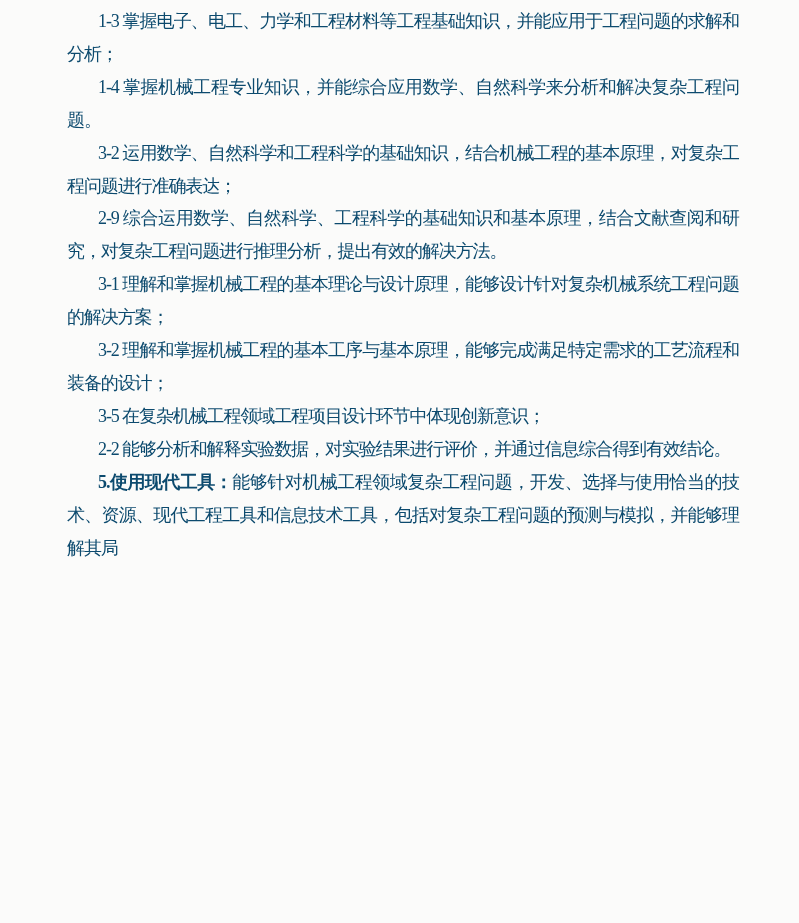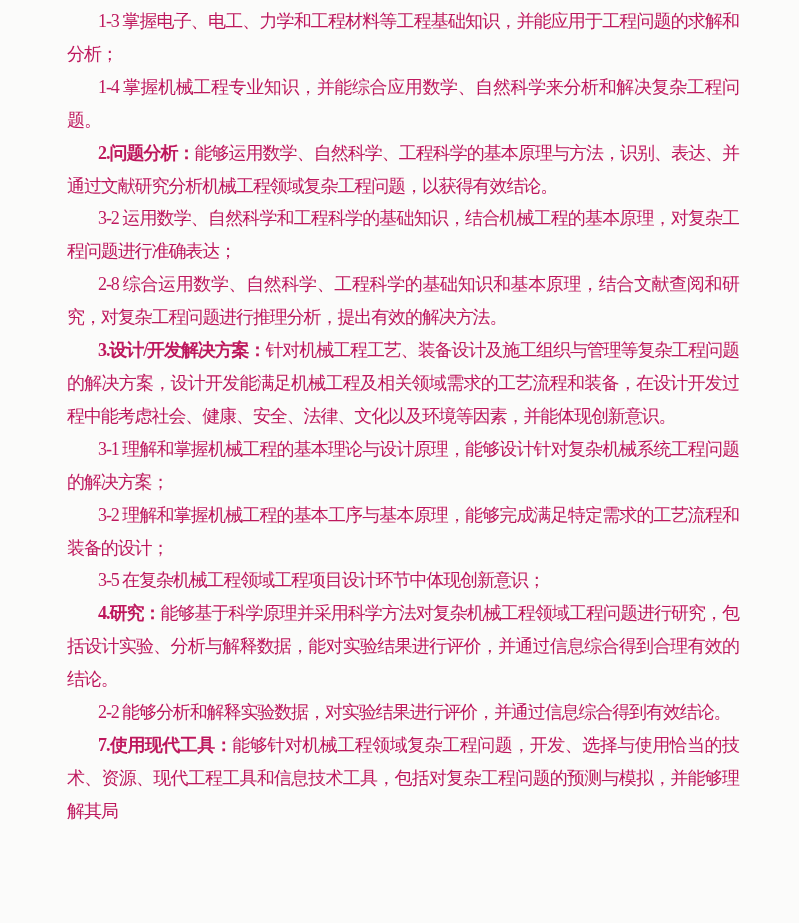--- a/index.html
+++ b/index.html
@@ -14,43 +14,40 @@
   }
   .page {
     box-sizing: border-box;
     width: 799px;
     height: 923px;
     padding: 5px 60px 0 67px;
     font-family: "Liberation Serif", "DejaVu Serif", serif;
     font-size: 18px;
     line-height: 32.9px;
     letter-spacing: -1.1px;
-    color: #be185d;
+    color: #0c4a6e;
     text-align: justify;
     text-justify: inter-character;
     overflow: hidden;
   }
   .page p {
     margin: 0;
     padding: 0;
     text-indent: 31px;
   }
   .page p .lead {
     font-weight: bold;
   }
 </style>
 </head>
 <body>
 
 <div class="page">
   <p><span class="lead"></span><span>1-3 掌握电子、电工、力学和工程材料等工程基础知识，并能应用于工程问题的求解和分析；</span></p>
   <p><span class="lead"></span><span>1-4 掌握机械工程专业知识，并能综合应用数学、自然科学来分析和解决复杂工程问题。</span></p>
-  <p><span class="lead">2.问题分析：</span><span>能够运用数学、自然科学、工程科学的基本原理与方法，识别、表达、并通过文献研究分析机械工程领域复杂工程问题，以获得有效结论。</span></p>
   <p><span class="lead"></span><span>3-2 运用数学、自然科学和工程科学的基础知识，结合机械工程的基本原理，对复杂工程问题进行准确表达；</span></p>
-  <p><span class="lead"></span><span>2-8 综合运用数学、自然科学、工程科学的基础知识和基本原理，结合文献查阅和研究，对复杂工程问题进行推理分析，提出有效的解决方法。</span></p>
-  <p><span class="lead">3.设计/开发解决方案：</span><span>针对机械工程工艺、装备设计及施工组织与管理等复杂工程问题的解决方案，设计开发能满足机械工程及相关领域需求的工艺流程和装备，在设计开发过程中能考虑社会、健康、安全、法律、文化以及环境等因素，并能体现创新意识。</span></p>
+  <p><span class="lead"></span><span>2-9 综合运用数学、自然科学、工程科学的基础知识和基本原理，结合文献查阅和研究，对复杂工程问题进行推理分析，提出有效的解决方法。</span></p>
   <p><span class="lead"></span><span>3-1 理解和掌握机械工程的基本理论与设计原理，能够设计针对复杂机械系统工程问题的解决方案；</span></p>
   <p><span class="lead"></span><span>3-2 理解和掌握机械工程的基本工序与基本原理，能够完成满足特定需求的工艺流程和装备的设计；</span></p>
   <p><span class="lead"></span><span>3-5 在复杂机械工程领域工程项目设计环节中体现创新意识；</span></p>
-  <p><span class="lead">4.研究：</span><span>能够基于科学原理并采用科学方法对复杂机械工程领域工程问题进行研究，包括设计实验、分析与解释数据，能对实验结果进行评价，并通过信息综合得到合理有效的结论。</span></p>
   <p><span class="lead"></span><span>2-2 能够分析和解释实验数据，对实验结果进行评价，并通过信息综合得到有效结论。</span></p>
-  <p><span class="lead">7.使用现代工具：</span><span>能够针对机械工程领域复杂工程问题，开发、选择与使用恰当的技术、资源、现代工程工具和信息技术工具，包括对复杂工程问题的预测与模拟，并能够理解其局</span></p>
+  <p><span class="lead">5.使用现代工具：</span><span>能够针对机械工程领域复杂工程问题，开发、选择与使用恰当的技术、资源、现代工程工具和信息技术工具，包括对复杂工程问题的预测与模拟，并能够理解其局</span></p>
 </div>
 
 </body></html>

